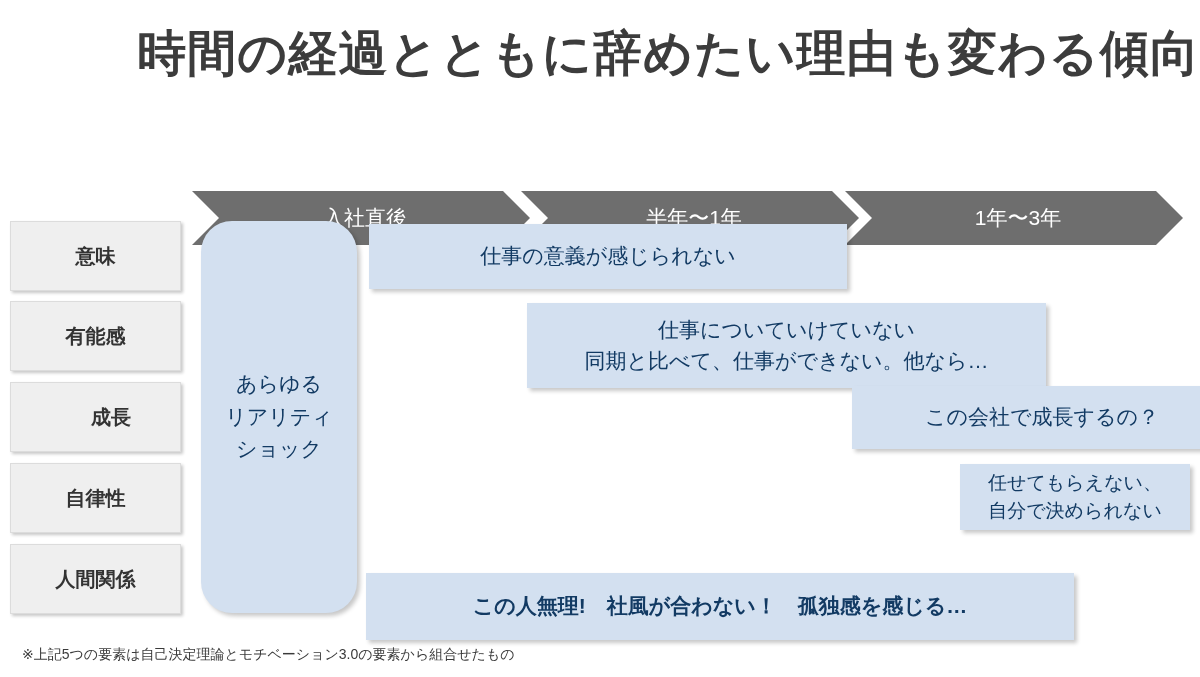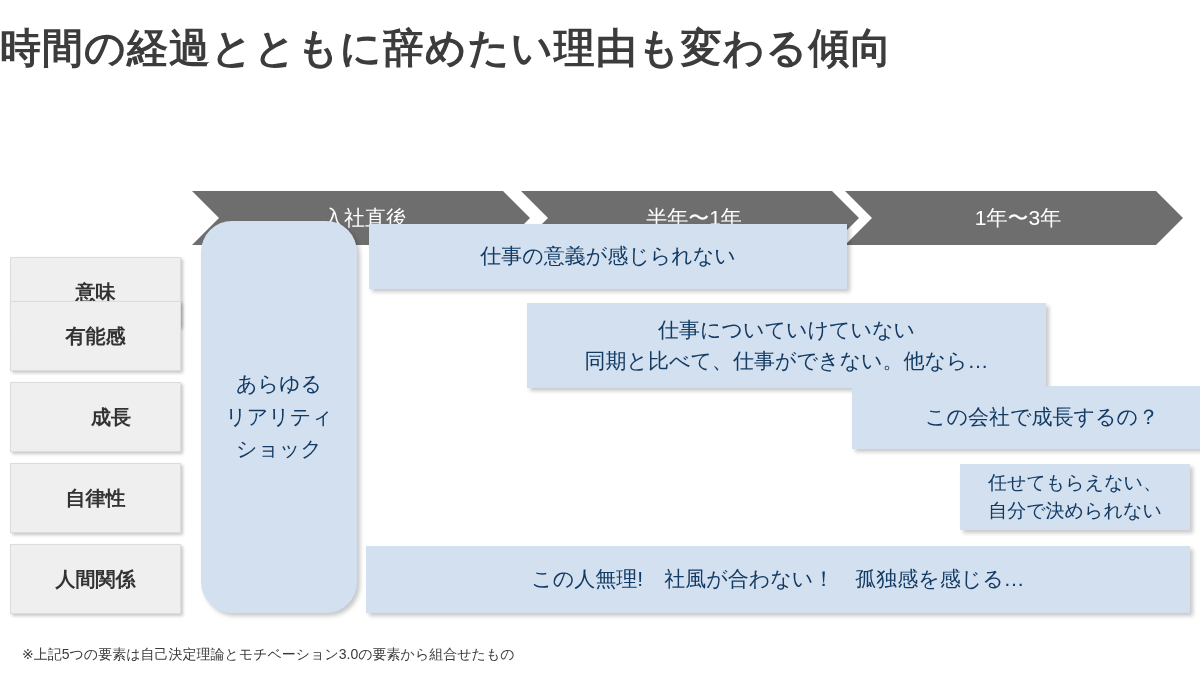--- a/index.html
+++ b/index.html
@@ -19,22 +19,22 @@
     background: #ffffff;
     overflow: hidden;
   }
 
   
   #title {
     position: absolute;
     left: 0;
     top: 24px;
     width: 1200px;
-    text-align: left;
-    font-size: 41px;
+    text-align: right;
+    font-size: 49px;
     font-weight: bold;
     letter-spacing: 1px;
     color: #3c3c3c;
     line-height: 1.2;
     white-space: nowrap;
   }
 
   
   #phase-band {
     position: absolute;
@@ -125,21 +125,21 @@
       <span>入社直後</span>
     </div>
     <div class="chevron" style="left:521px; width:338px;">
       <span>半年〜1年</span>
     </div>
     <div class="chevron" style="left:845px; width:338px;">
       <span>1年〜3年</span>
     </div>
   </div>
 
-  <div class="cat-label" style="top:221px;margin-top:36px;">意味</div>
+  <div class="cat-label" style="top:221px;">意味</div>
   <div class="cat-label" style="top:301px;">有能感</div>
   <div class="cat-label" style="top:382px;padding-left:31px;">成長</div>
   <div class="cat-label" style="top:463px;">自律性</div>
   <div class="cat-label" style="top:544px;">人間関係</div>
 
   <div class="blue-box" id="reality-shock">
     <div>
       <span class="bar-text">あらゆる</span>
       <span class="bar-text">リアリティ</span>
       <span class="bar-text">ショック</span>
@@ -165,21 +165,21 @@
     </div>
   </div>
 
   <div class="blue-box" style="left:960px; top:464px; width:230px; height:66px; font-size:19px;">
     <div>
       <span class="bar-text">任せてもらえない、</span>
       <span class="bar-text">自分で決められない</span>
     </div>
   </div>
 
-  <div class="blue-box" style="left:366px; top:546px; width:824px; height:67px;">
+  <div class="blue-box" style="left:366px; top:573px; width:708px; height:67px;font-weight:bold;">
     <div>
       <span class="bar-text">この人無理!　社風が合わない！　孤独感を感じる…</span>
     </div>
   </div>
 
   <div id="footnote">※上記5つの要素は自己決定理論とモチベーション3.0の要素から組合せたもの</div>
 
 </div>
 
 </body></html>

